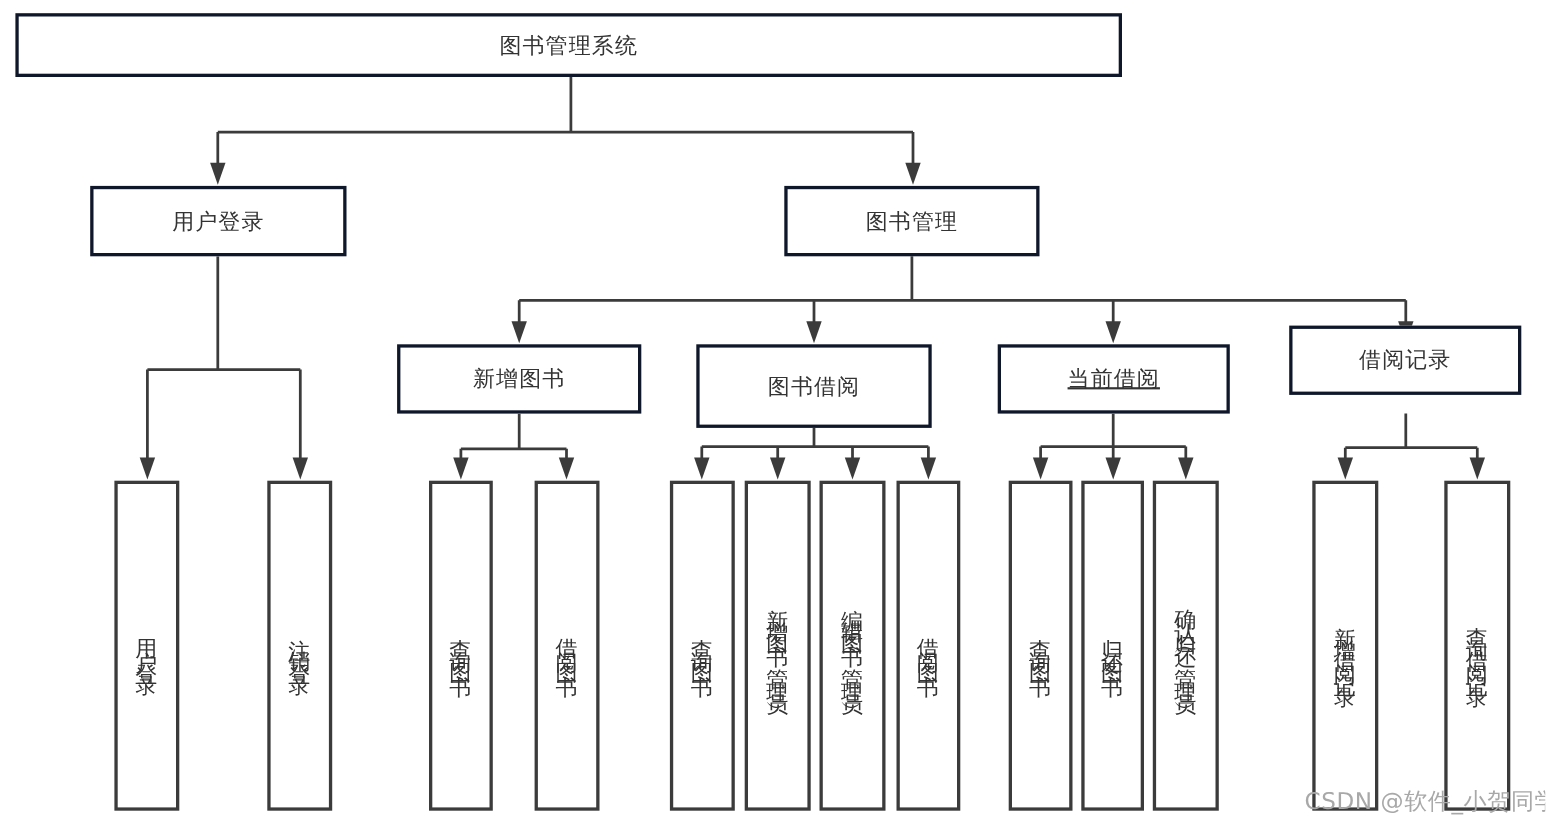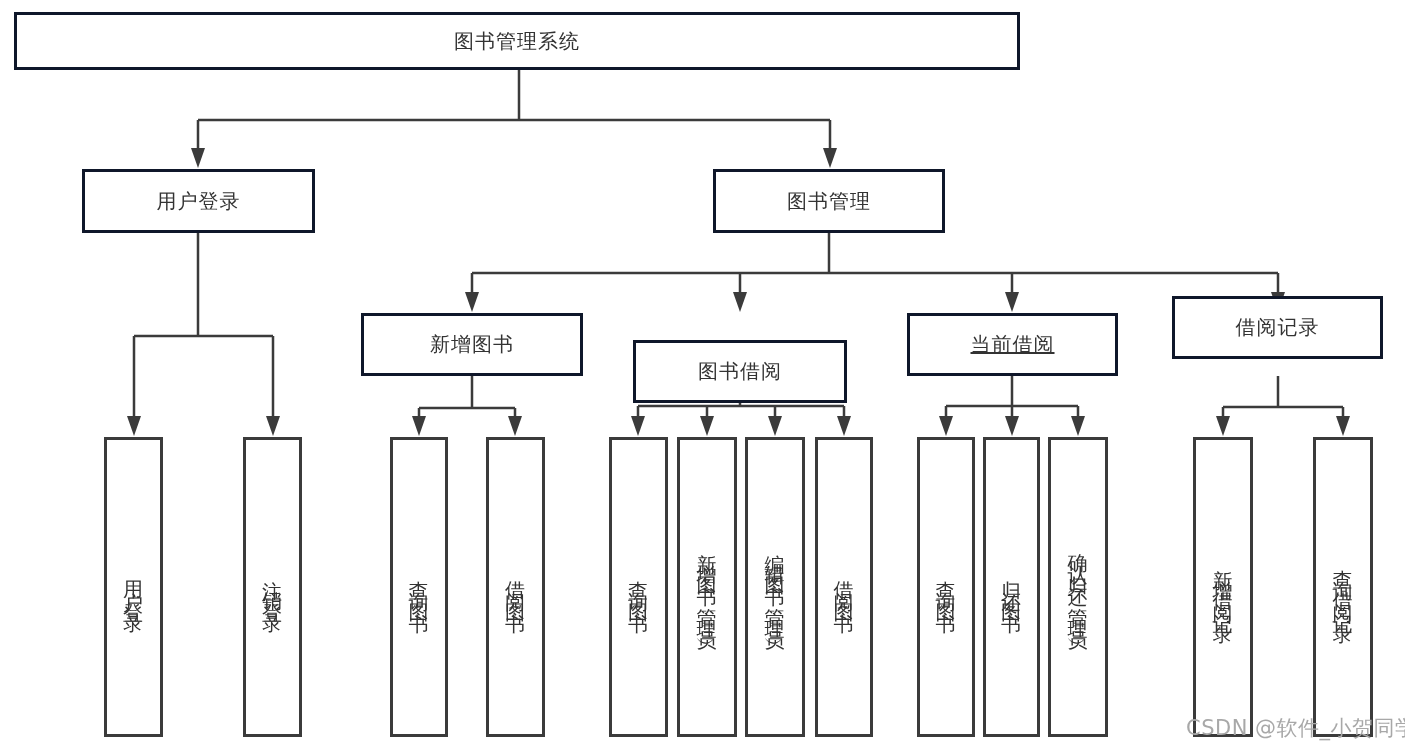--- a/index.html
+++ b/index.html
@@ -31,21 +31,21 @@
     writing-mode:vertical-lr;
     line-height:1;
     font-size:20px;
     letter-spacing:11px;
   }
   
   #n-root        {left:14px;  top:12px;  width:1006px; height:58px;}
   #n-user-login  {left:82px;  top:169px; width:233px;  height:64px;}
   #n-book-mgmt   {left:713px; top:169px; width:232px;  height:64px;}
   #n-new-books   {left:361px; top:313px; width:222px;  height:63px;}
-  #n-book-borrow {left:633px; top:313px; width:214px;  height:63px;margin-top:27px;}
+  #n-book-borrow {left:633px; top:313px; width:214px;  height:76px;}
   #n-cur-borrow  {left:907px; top:313px; width:211px;  height:63px;text-decoration:underline;}
   #n-records     {left:1172px;top:296px; width:211px;  height:63px;}
   
   .vnode{top:437px;height:300px;}
   #n-ul-login    {left:104px; width:59px;}
   #n-ul-logout   {left:243px; width:59px;}
   #n-nb-query    {left:390px; width:58px;}
   #n-nb-borrow   {left:486px; width:59px;}
   #n-bb-query    {left:609px; width:59px;}
   #n-bb-add      {left:677px; width:60px;}

